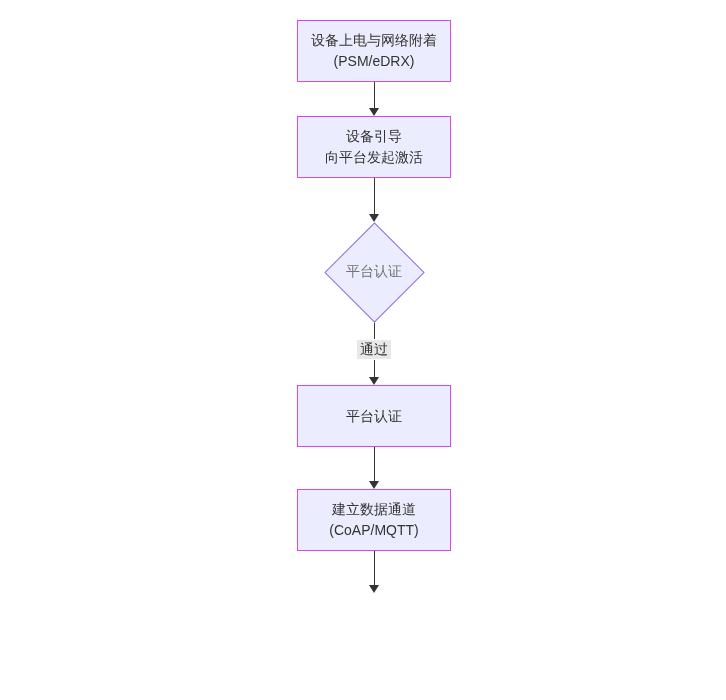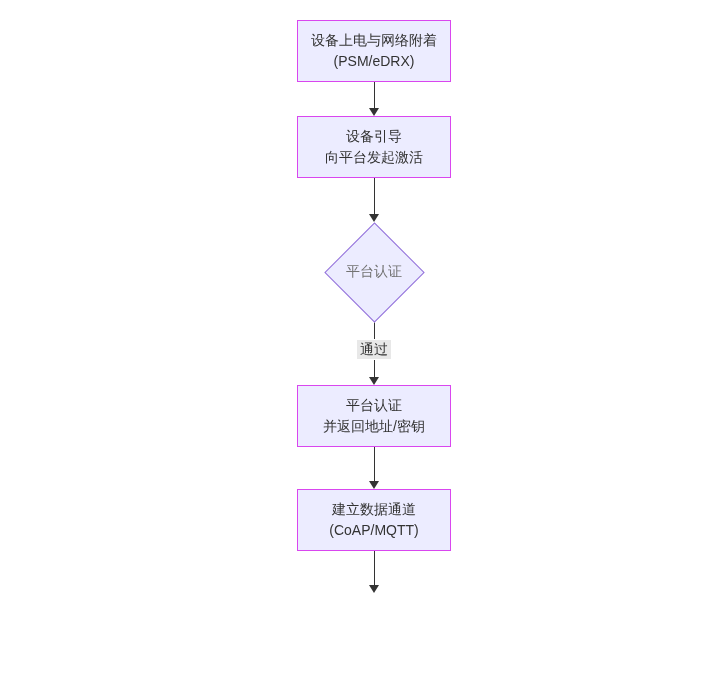--- a/index.html
+++ b/index.html
@@ -131,21 +131,20 @@
 
     <div class="edge e3">
       <div class="stem"></div>
       <span class="edge-label">通过</span>
       <div class="stem"></div>
       <div class="head"></div>
     </div>
 
     <div class="node">
       <span>平台认证</span>
-      <span>并返回地址/密钥</span>
     </div>
 
     <div class="edge e4">
       <div class="stem"></div>
       <div class="head"></div>
     </div>
 
     <div class="node">
       <span>建立数据通道</span>
       <span>(CoAP/MQTT)</span>

